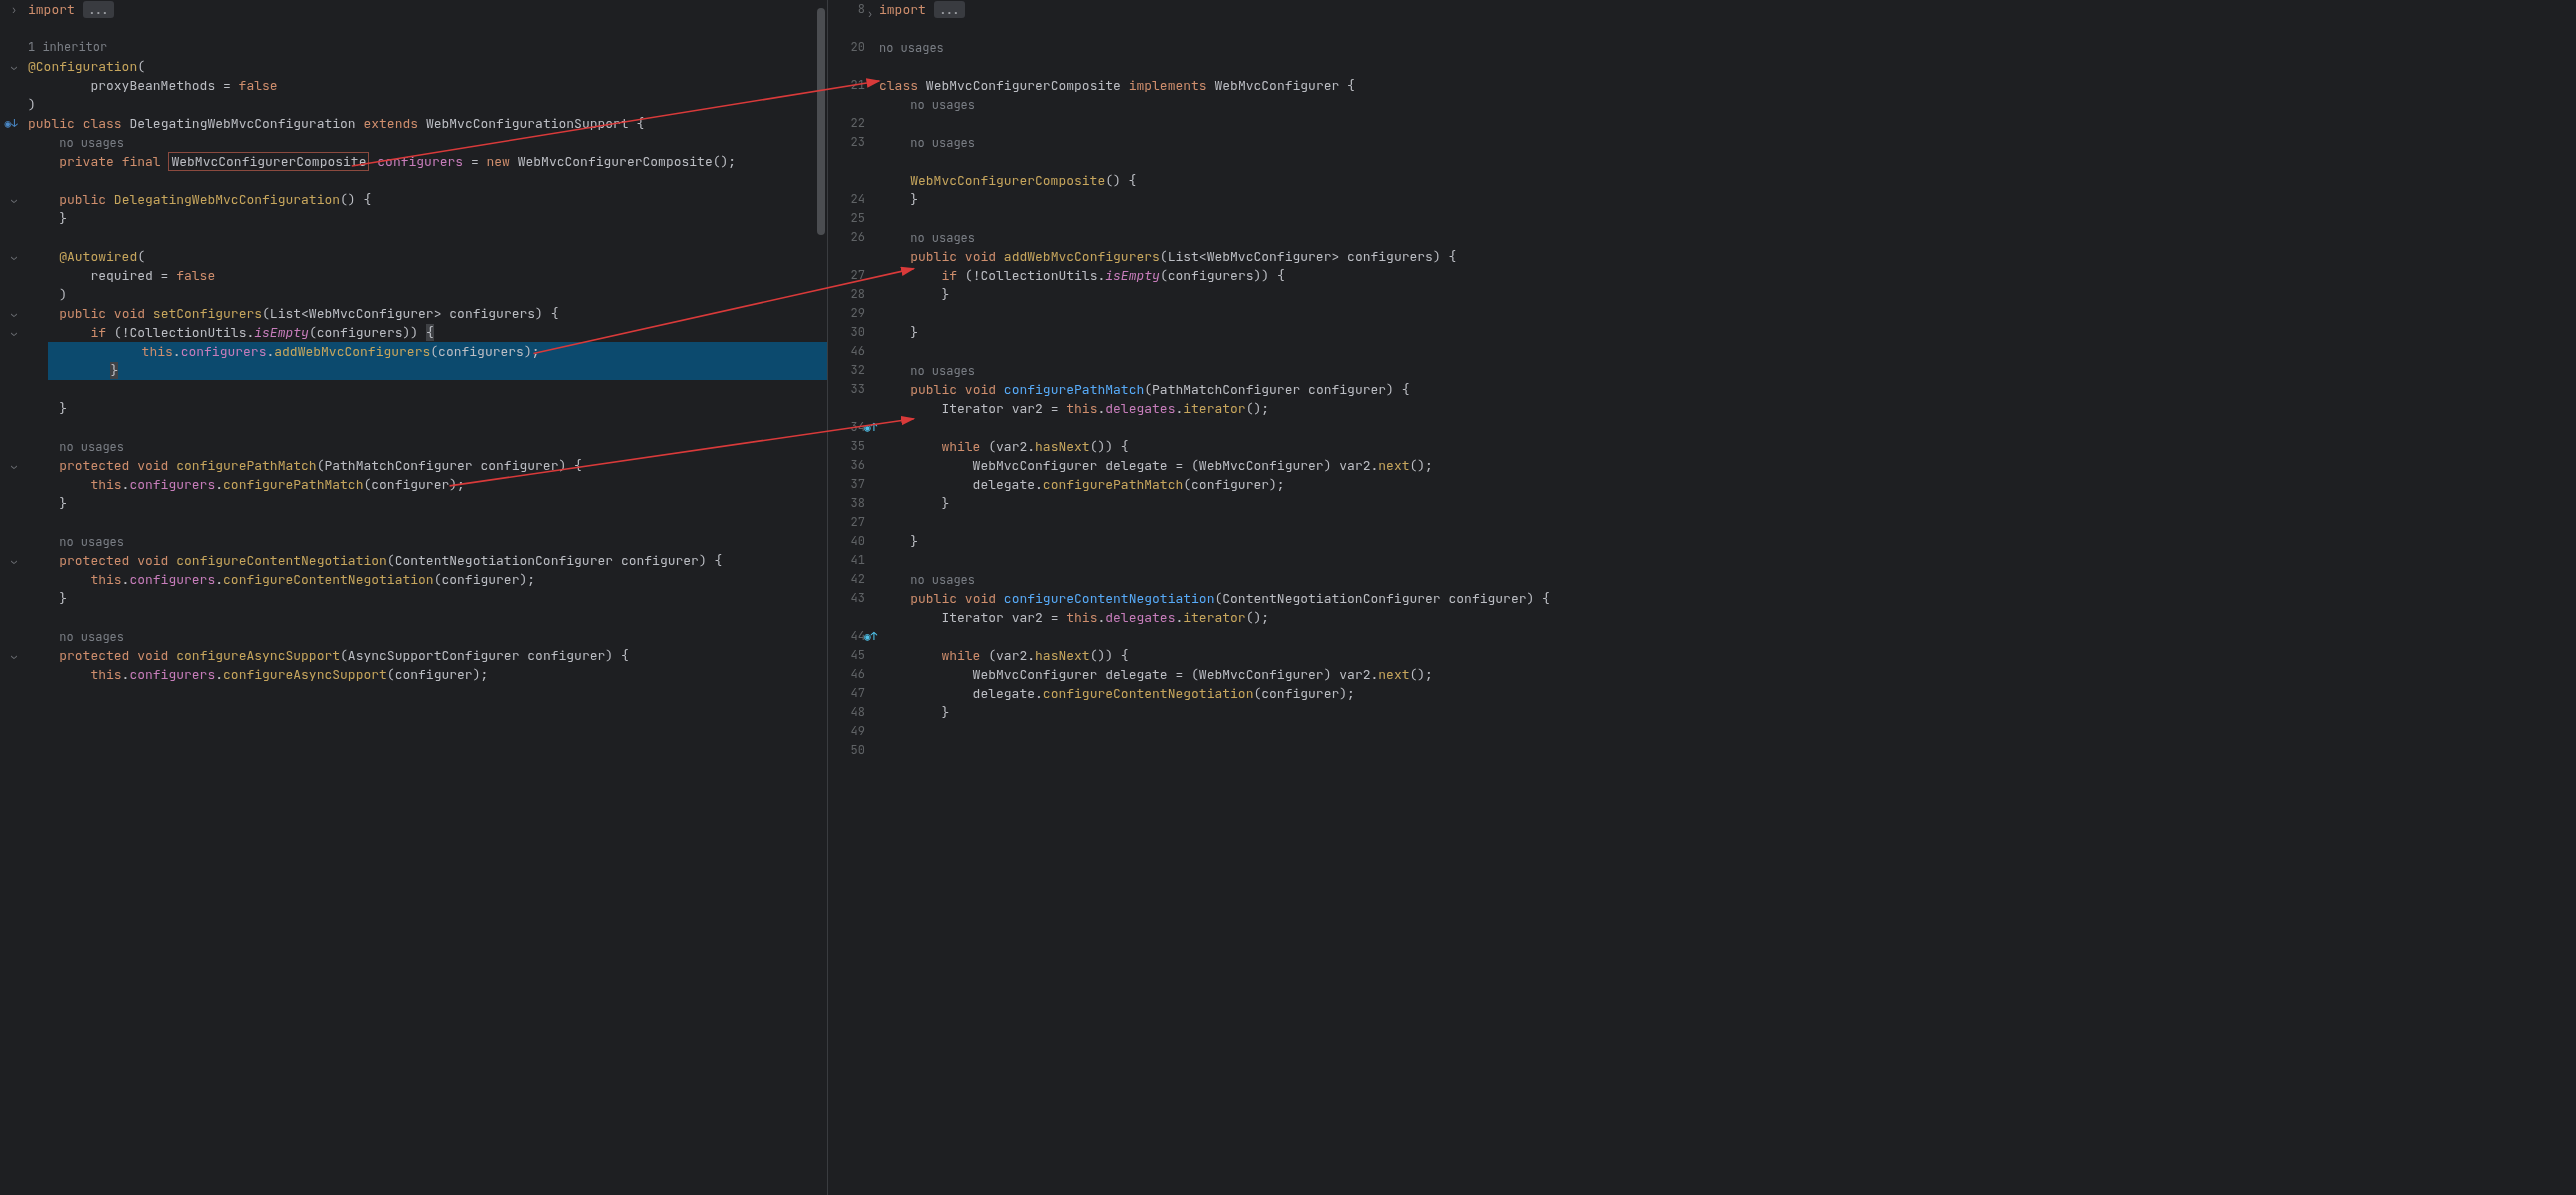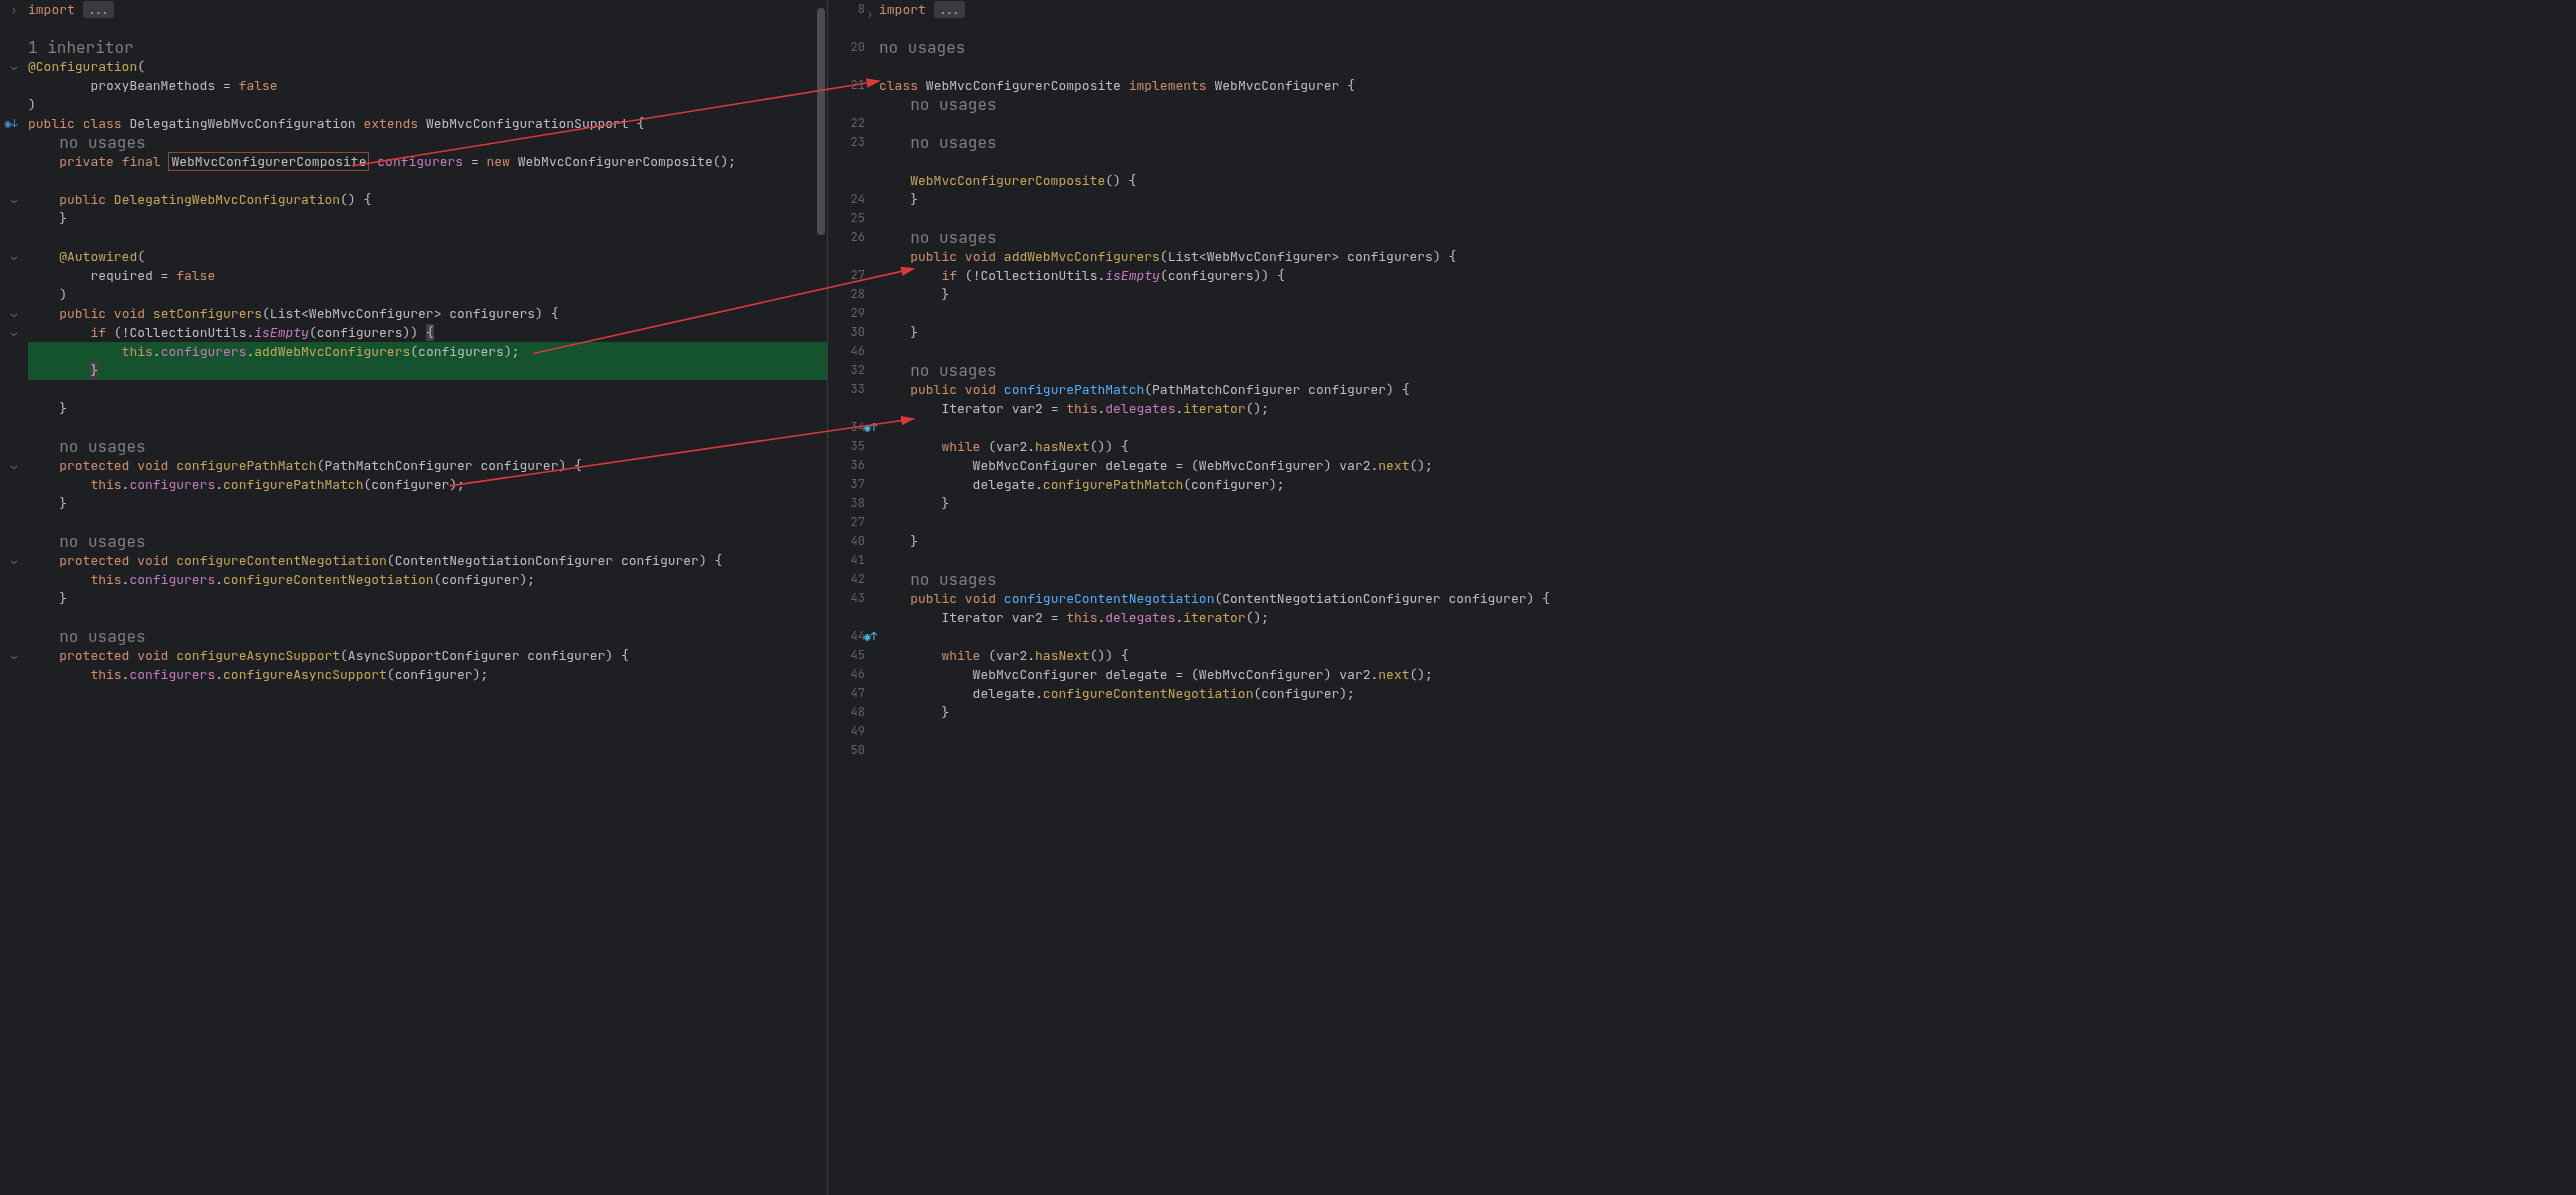--- a/index.html
+++ b/index.html
@@ -56,25 +56,25 @@
     display: inline-block;
     width: 100%;
   }
   .fold { cursor: pointer; }
   .kw { color: #cf8e6d; }
   .type { color: #bcbec4; }
   .ann { color: #c77dbb; font-style: italic; margin-top: 47px; }
   .method { color: #57aaf7; }
   .method-yellow { color: #c7a65d; }
   .field { color: #c77dbb; }
-  .hint { color: #7a7e85; font-size: 16px; }
+  .hint { color: #7a7e85; font-size: 12px; }
   .tag { background: #393b40; color: #9ea0a5; padding: 0 4px; border-radius: 3px; }
   .boxed { border: 1px solid #8c4a3f; padding: 0 2px; }
   .punct { color: #bcbec4; }
-  .hl-line { background: #14532d; }
+  .hl-line { background: #0c4a6e; margin-left: 20px; }
   .bracket-hl { background: #3f4145; }
 
   
   .pane-right .gutter { width: 51px; }
   .pane-right .code-area { left: 51px; }
   .lineno {
     height: 19px; line-height: 19px;
     color: #606366;
     text-align: right;
     padding-right: 14px;

